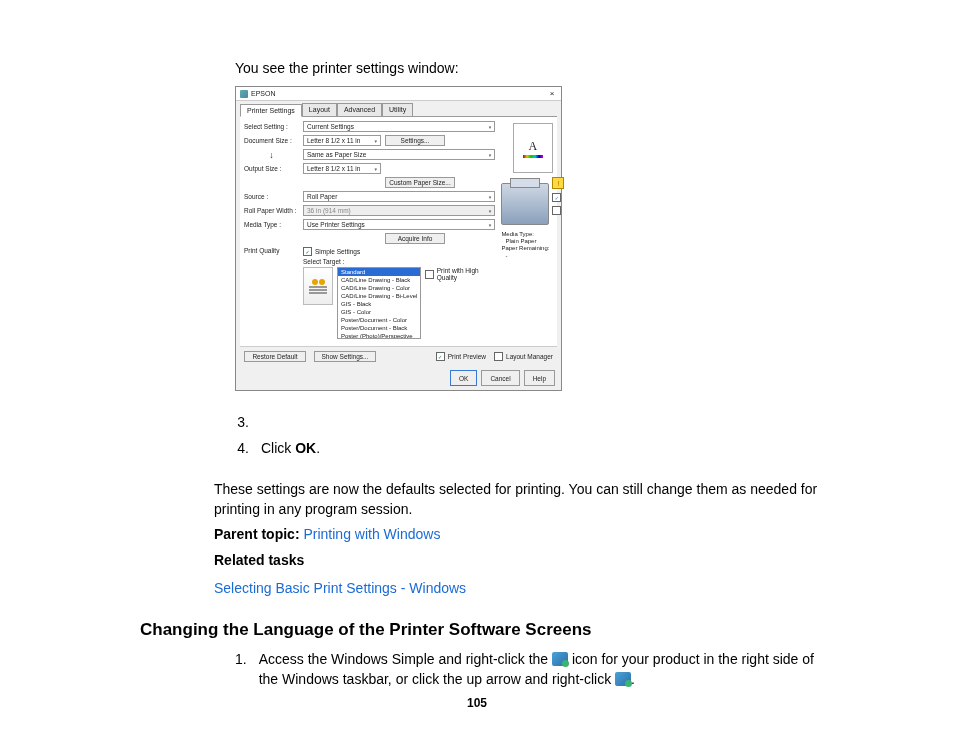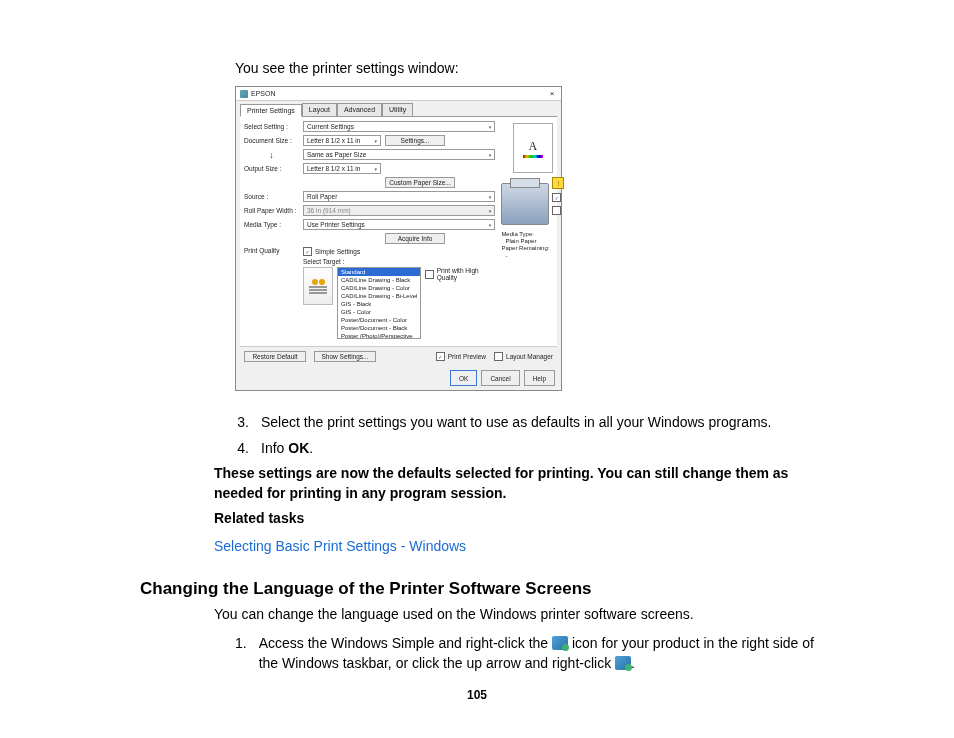--- a/index.html
+++ b/index.html
@@ -248,23 +248,22 @@
     margin: 22px 0 0 115px;
   }
   .ol-item {
     display: flex;
     gap: 12px;
     margin-bottom: 6px;
     line-height: 1.4;
   }
   .ol-num { width: 14px; text-align: right; }
   .plain-para {
-    margin: 6px 0 6px 94px;
+    margin: 22px 0 6px 94px;
     line-height: 1.4;
-    font-weight: bold;
   }
   .indent-para {
     margin: 6px 0 6px 94px;
     line-height: 1.4;
   }
   .link { color: #1a6bd6; }
   .bold { font-weight: bold; }
   .heading2 {
     font-size: 17px;
     font-weight: bold;
@@ -282,21 +281,21 @@
   .inline-icon::after {
     content: "";
     position: absolute;
     right: -1px; bottom: -1px;
     width: 7px; height: 7px;
     background: #3cb371;
     border-radius: 50%;
   }
   .page-number {
     position: absolute;
-    bottom: 36px;
+    bottom: 28px;
     left: 0; right: 0;
     text-align: center;
     font-size: 12px;
     font-weight: bold;
   }
 </style>
 </head>
 <body>
 
 <div class="page">
@@ -453,42 +452,45 @@
     <div class="dialog-footer">
       <div class="dlg-btn primary">OK</div>
       <div class="dlg-btn">Cancel</div>
       <div class="dlg-btn">Help</div>
     </div>
   </div>
 
   <div class="ol-body">
     <div class="ol-item">
       <div class="ol-num">3.</div>
-      <div>Select the print settings you want to use as defaults in all your Windows programs.</div>
     </div>
     <div class="ol-item">
       <div class="ol-num">4.</div>
       <div>
-        <span>Info </span><span class="bold">OK</span><span>.</span>
+        <span>Click </span><span class="bold">OK</span><span>.</span>
       </div>
     </div>
   </div>
 
   <div class="plain-para">These settings are now the defaults selected for printing. You can still change them as needed for printing in any program session.</div>
 
+  <div class="indent-para">
+    <span class="bold">Parent topic:</span>
+    <span> </span>
+    <span class="link">Printing with Windows</span>
+  </div>
 
   <div class="indent-para" style="margin-top:0">
     <span class="bold">Related tasks</span>
   </div>
   <div class="indent-para" style="margin-top:8px">
     <span class="link">Selecting Basic Print Settings - Windows</span>
   </div>
 
   <div class="heading2">Changing the Language of the Printer Software Screens</div>
-  <div class="indent-para" style="margin-top:2px">You can change the language used on the Windows printer software screens.</div>
 
   <div class="ol-body" style="margin-top:10px">
     <div class="ol-item">
       <div class="ol-num">1.</div>
       <div>
         <span>Access the Windows Simple and right-click the </span><span class="inline-icon"></span><span> icon for your product in the right side of the Windows taskbar, or click the up arrow and right-click </span><span class="inline-icon"></span><span>.</span>
       </div>
     </div>
   </div>
 

